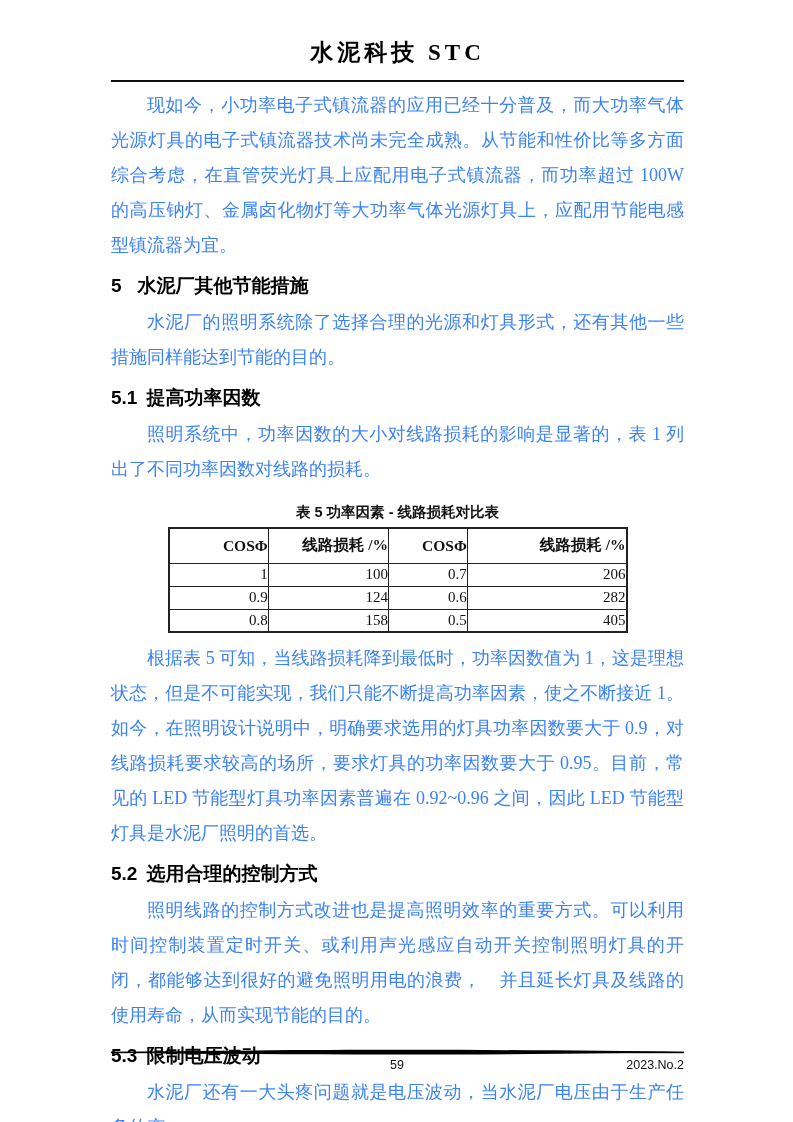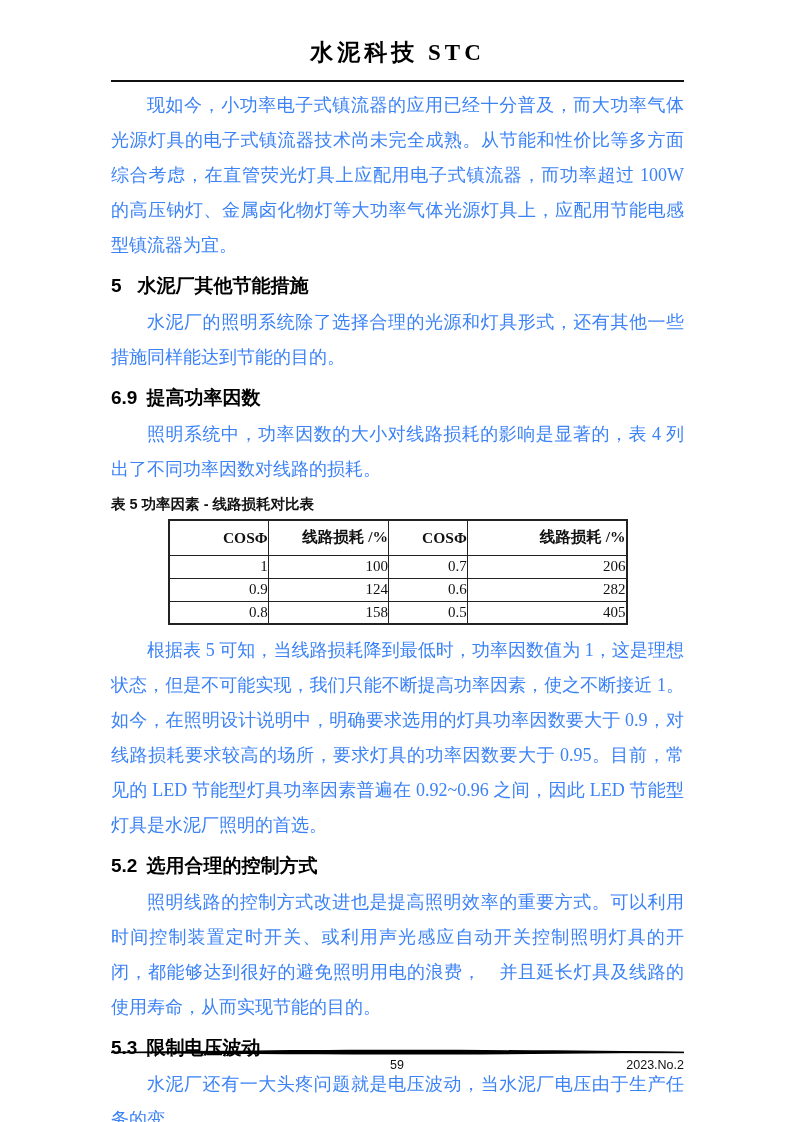--- a/index.html
+++ b/index.html
@@ -45,22 +45,22 @@
     line-height: 26px;
     margin: 10px 0 4px 0;
   }
   .sec-num { display: inline-block; }
   h2.sec .sec-num { margin-right: 16px; }
   h3.sec .sec-num { margin-right: 9px; }
   .table-caption {
     font-family: "Liberation Sans", "DejaVu Sans", sans-serif;
     font-size: 14.5px;
     font-weight: bold;
-    text-align: left;
-    margin-top: 8px;
+    text-align: center;
+    margin-top: 16px;
     margin-bottom: 5px;
     color: #111;
   }
   table.data-table {
     border-collapse: collapse;
     margin: 0 auto;
     width: 460px;
     border: 2.5px solid #222;
   }
   table.data-table th, table.data-table td {
@@ -119,24 +119,24 @@
 
   <p class="para">现如今，小功率电子式镇流器的应用已经十分普及，而大功率气体光源灯具的电子式镇流器技术尚未完全成熟。从节能和性价比等多方面综合考虑，在直管荧光灯具上应配用电子式镇流器，而功率超过 100W 的高压钠灯、金属卤化物灯等大功率气体光源灯具上，应配用节能电感型镇流器为宜。</p>
 
   <h2 class="sec">
     <span class="sec-num">5</span><span class="sec-title">水泥厂其他节能措施</span>
   </h2>
 
   <p class="para">水泥厂的照明系统除了选择合理的光源和灯具形式，还有其他一些措施同样能达到节能的目的。</p>
 
   <h3 class="sec">
-    <span class="sec-num">6.9</span><span class="sec-title">提高功率因数</span>
+    <span class="sec-num">5.1</span><span class="sec-title">提高功率因数</span>
   </h3>
 
-  <p class="para">照明系统中，功率因数的大小对线路损耗的影响是显著的，表 4 列出了不同功率因数对线路的损耗。</p>
+  <p class="para">照明系统中，功率因数的大小对线路损耗的影响是显著的，表 1 列出了不同功率因数对线路的损耗。</p>
 
   <div class="table-caption">表 5 功率因素 - 线路损耗对比表</div>
 
   <table class="data-table">
     <thead>
       <tr>
         <th class="col-c1">COSΦ</th>
         <th class="col-c2">线路损耗 /%</th>
         <th class="col-c3">COSΦ</th>
         <th class="col-c4">线路损耗 /%</th>

